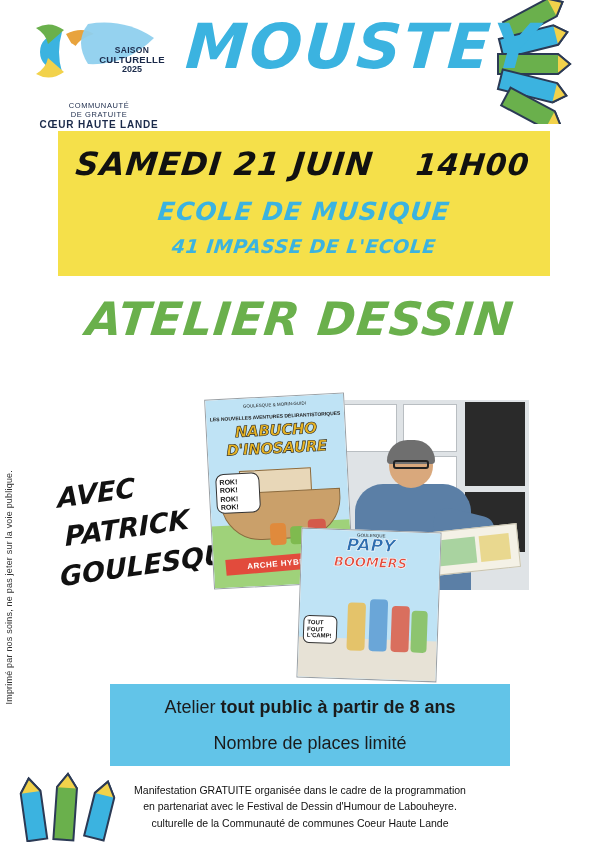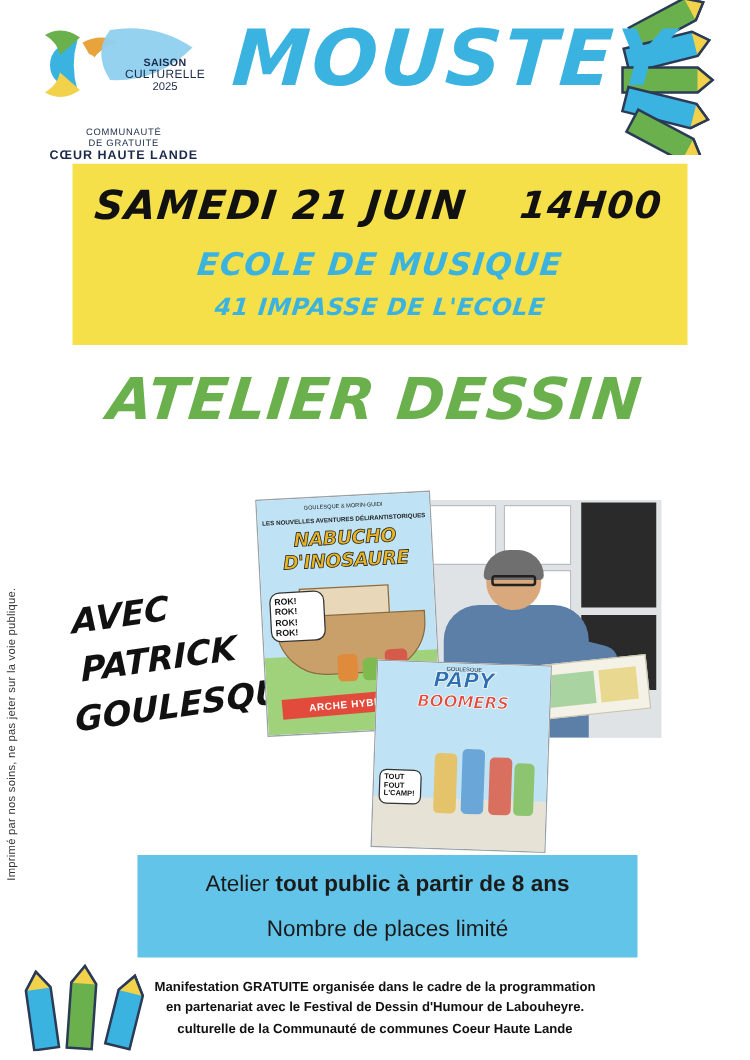--- a/index.html
+++ b/index.html
@@ -25,22 +25,22 @@
     position:absolute; left:14px; top:20px; width:170px; text-align:center;
   }
   .logo-mark { position:relative; width:170px; height:80px; }
   .saison-badge {
     position:absolute; left:72px; top:2px;
     width:92px; height:76px;
     display:flex; flex-direction:column; align-items:center; justify-content:center;
     color:#1b2a4a; line-height:1.05;
   }
   .saison-badge .l1 { font-size:8.5px; font-weight:bold; letter-spacing:.3px; }
-  .saison-badge .l2 { font-size:9.5px; font-weight:normal; letter-spacing:.3px; }
-  .saison-badge .l3 { font-size:9px; font-weight:normal; }
+  .saison-badge .l2 { font-size:9.5px; font-weight:bold; letter-spacing:.3px; }
+  .saison-badge .l3 { font-size:9px; font-weight:bold; }
   .cchl-text {
     margin-top:2px; color:#1b2a4a; line-height:1.15;
   }
   .cchl-text .small { font-size:7.5px; letter-spacing:.6px; }
   .cchl-text .big { font-size:10px; font-weight:bold; letter-spacing:.8px; }
 
   .town-title {
     position:absolute; left:186px; top:16px;
     font-size:62px; line-height:1;
     color:#3bb3e0;
@@ -197,21 +197,21 @@
     gap:15px;
   }
   .blue-band div { font-size:18px; }
   .blue-band .l1 { }
   .blue-band .l1 b { font-weight:bold; }
   .blue-band .l3 { }
 
   
   .footer {
     position:absolute; left:80px; top:782px; width:440px;
-    text-align:center; font-size:10.5px; color:#111; line-height:1.55; font-weight:bold;
+    text-align:center; font-size:10.5px; color:#111; line-height:1.55; font-weight:normal;
   }
 </style>
 </head>
 <body>
 
 <div class="pencil-cluster" id="pencils-topright">
   <svg width="120" height="130" viewBox="0 0 120 130">
     <g stroke="#2b3a55" stroke-width="2" fill="none">
       <g transform="rotate(-28 60 20)">
         <path d="M20 8 L70 8 L82 18 L70 28 L20 28 Z" fill="#6ab04c"></path>

